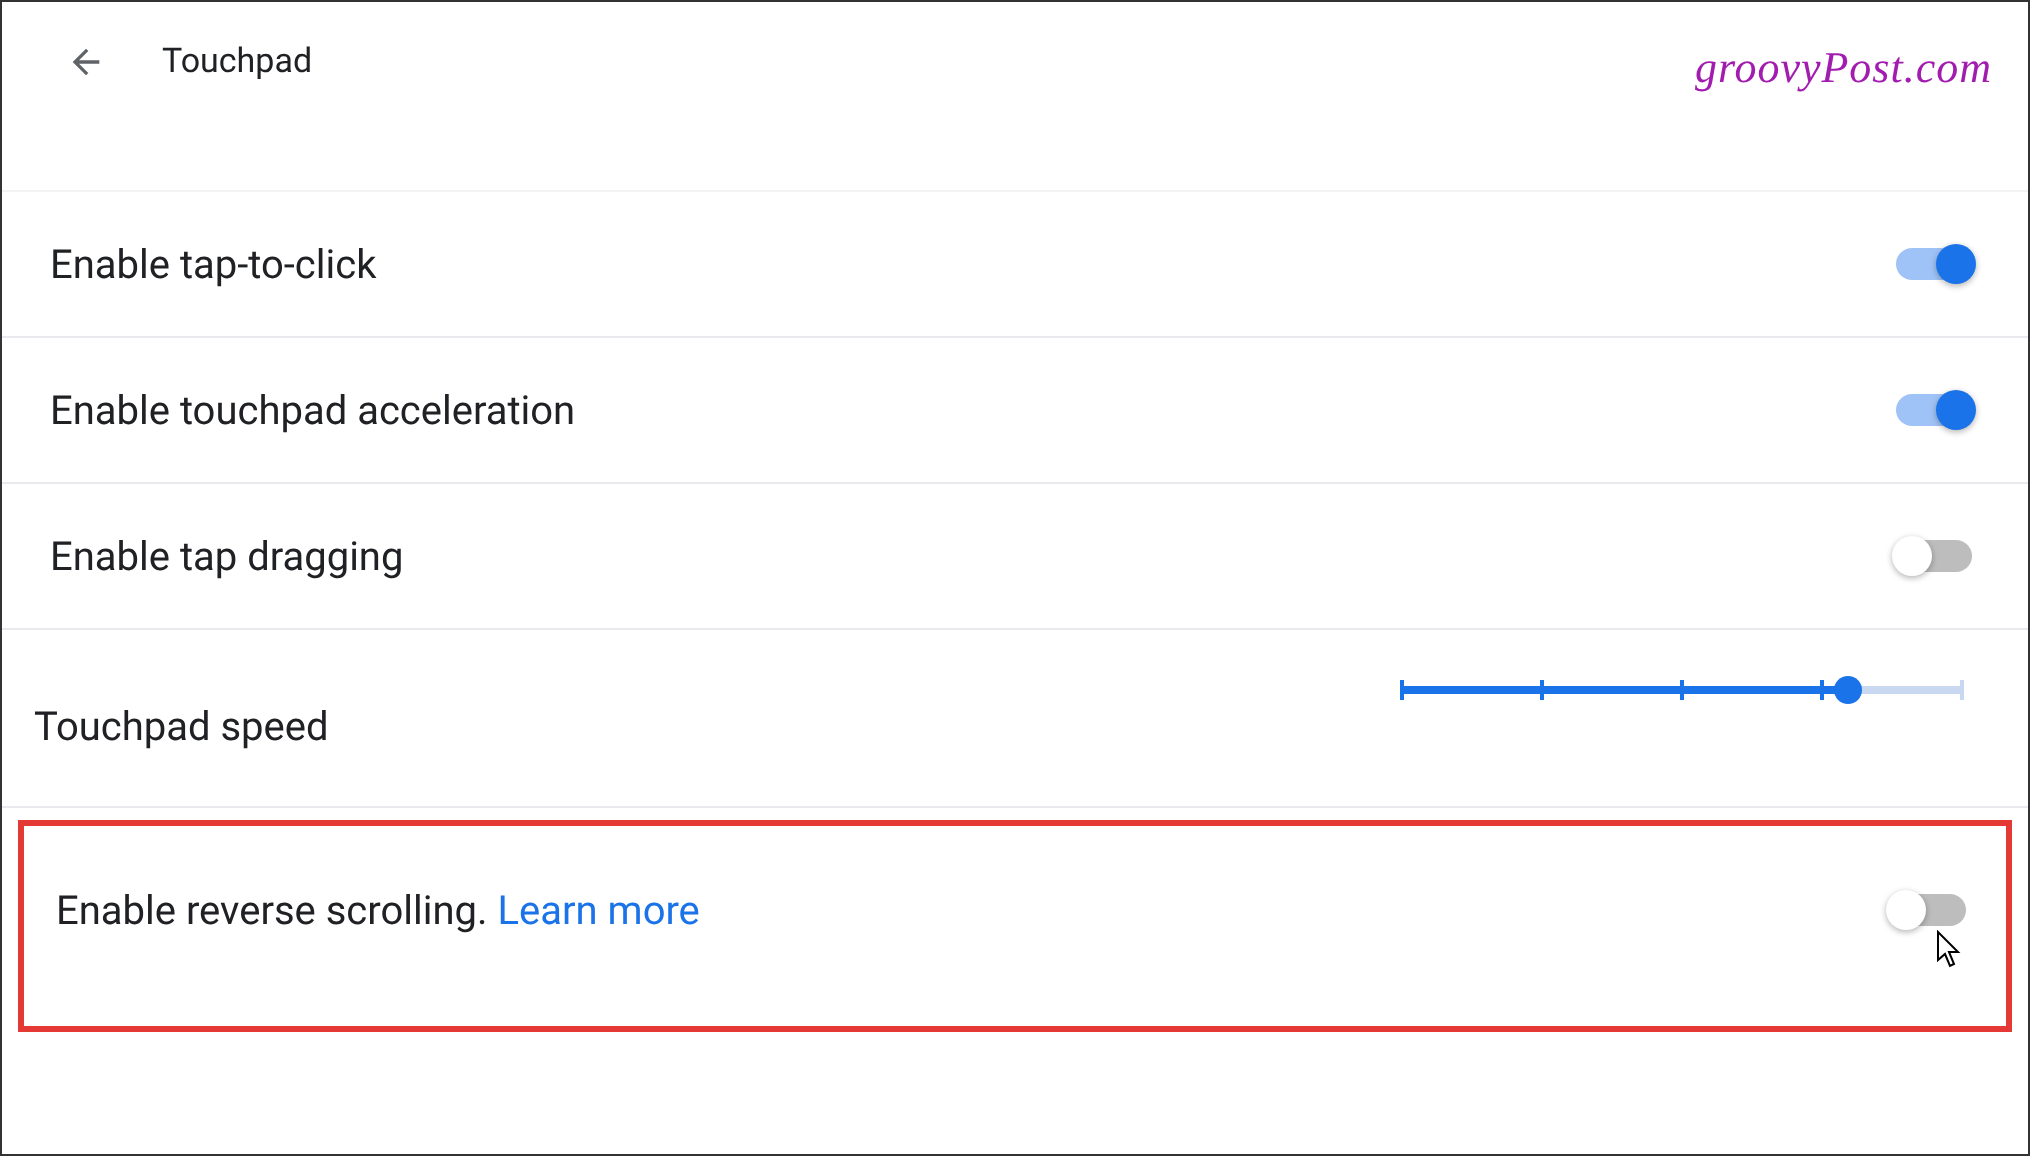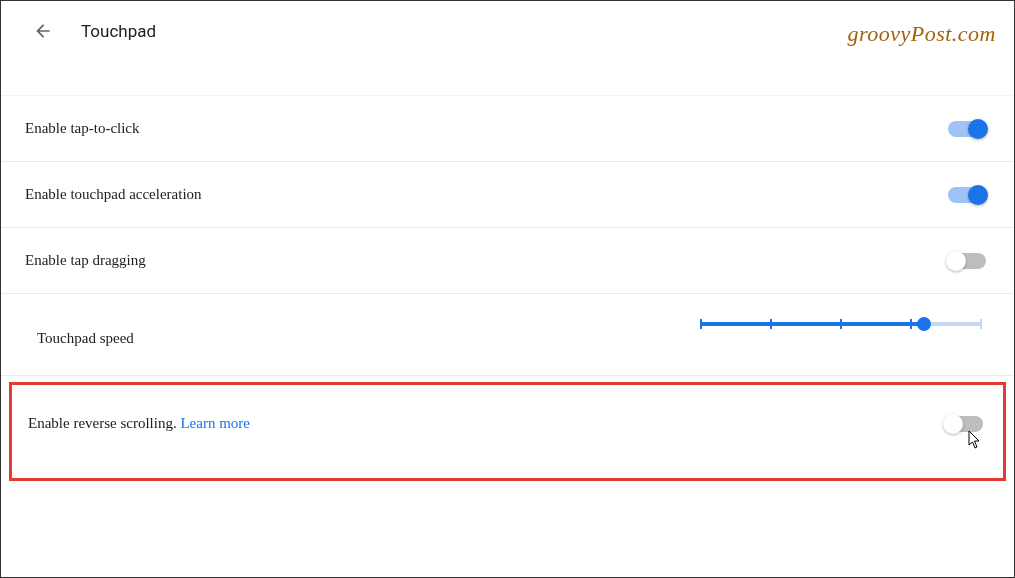--- a/index.html
+++ b/index.html
@@ -39,40 +39,39 @@
       color: #202124;
       font-weight: 400;
     }
     .watermark {
       position: absolute;
       top: 20px;
       right: 18px;
       font-family: Georgia, 'Times New Roman', serif;
       font-style: italic;
       font-size: 22px;
-      color: #a16207;
+      color: #a21caf;
       letter-spacing: 0.5px;
     }
     .settings-list {
       margin-top: 40px;
     }
     .setting-row {
       display: flex;
       align-items: center;
       justify-content: space-between;
       padding: 24px 28px 24px 24px;
       border-bottom: 1px solid #e8eaed;
     }
     .setting-row:first-child {
       border-top: 1px solid #f1f3f4;
     }
     .setting-label {
-      font-size: 15px;
+      font-size: 20px;
       color: #202124;
-      font-family: Liberation Serif, serif;
     }
     .toggle {
       position: relative;
       width: 38px;
       height: 16px;
       border-radius: 10px;
       cursor: pointer;
     }
     .toggle.on {
       background: #a0c3f7;
@@ -93,21 +92,21 @@
       right: -2px;
     }
     .toggle.off .toggle-knob {
       background: #fff;
       left: -2px;
     }
     .slider-row {
       display: flex;
       align-items: flex-start;
       justify-content: space-between;
-      padding: 28px 28px 28px 36px;
+      padding: 28px 28px 28px 16px;
       border-bottom: 1px solid #e8eaed;
     }
     .slider-container {
       width: 280px;
       margin-right: 6px;
     }
     .slider-track {
       position: relative;
       height: 4px;
       background: #1a73e8;

